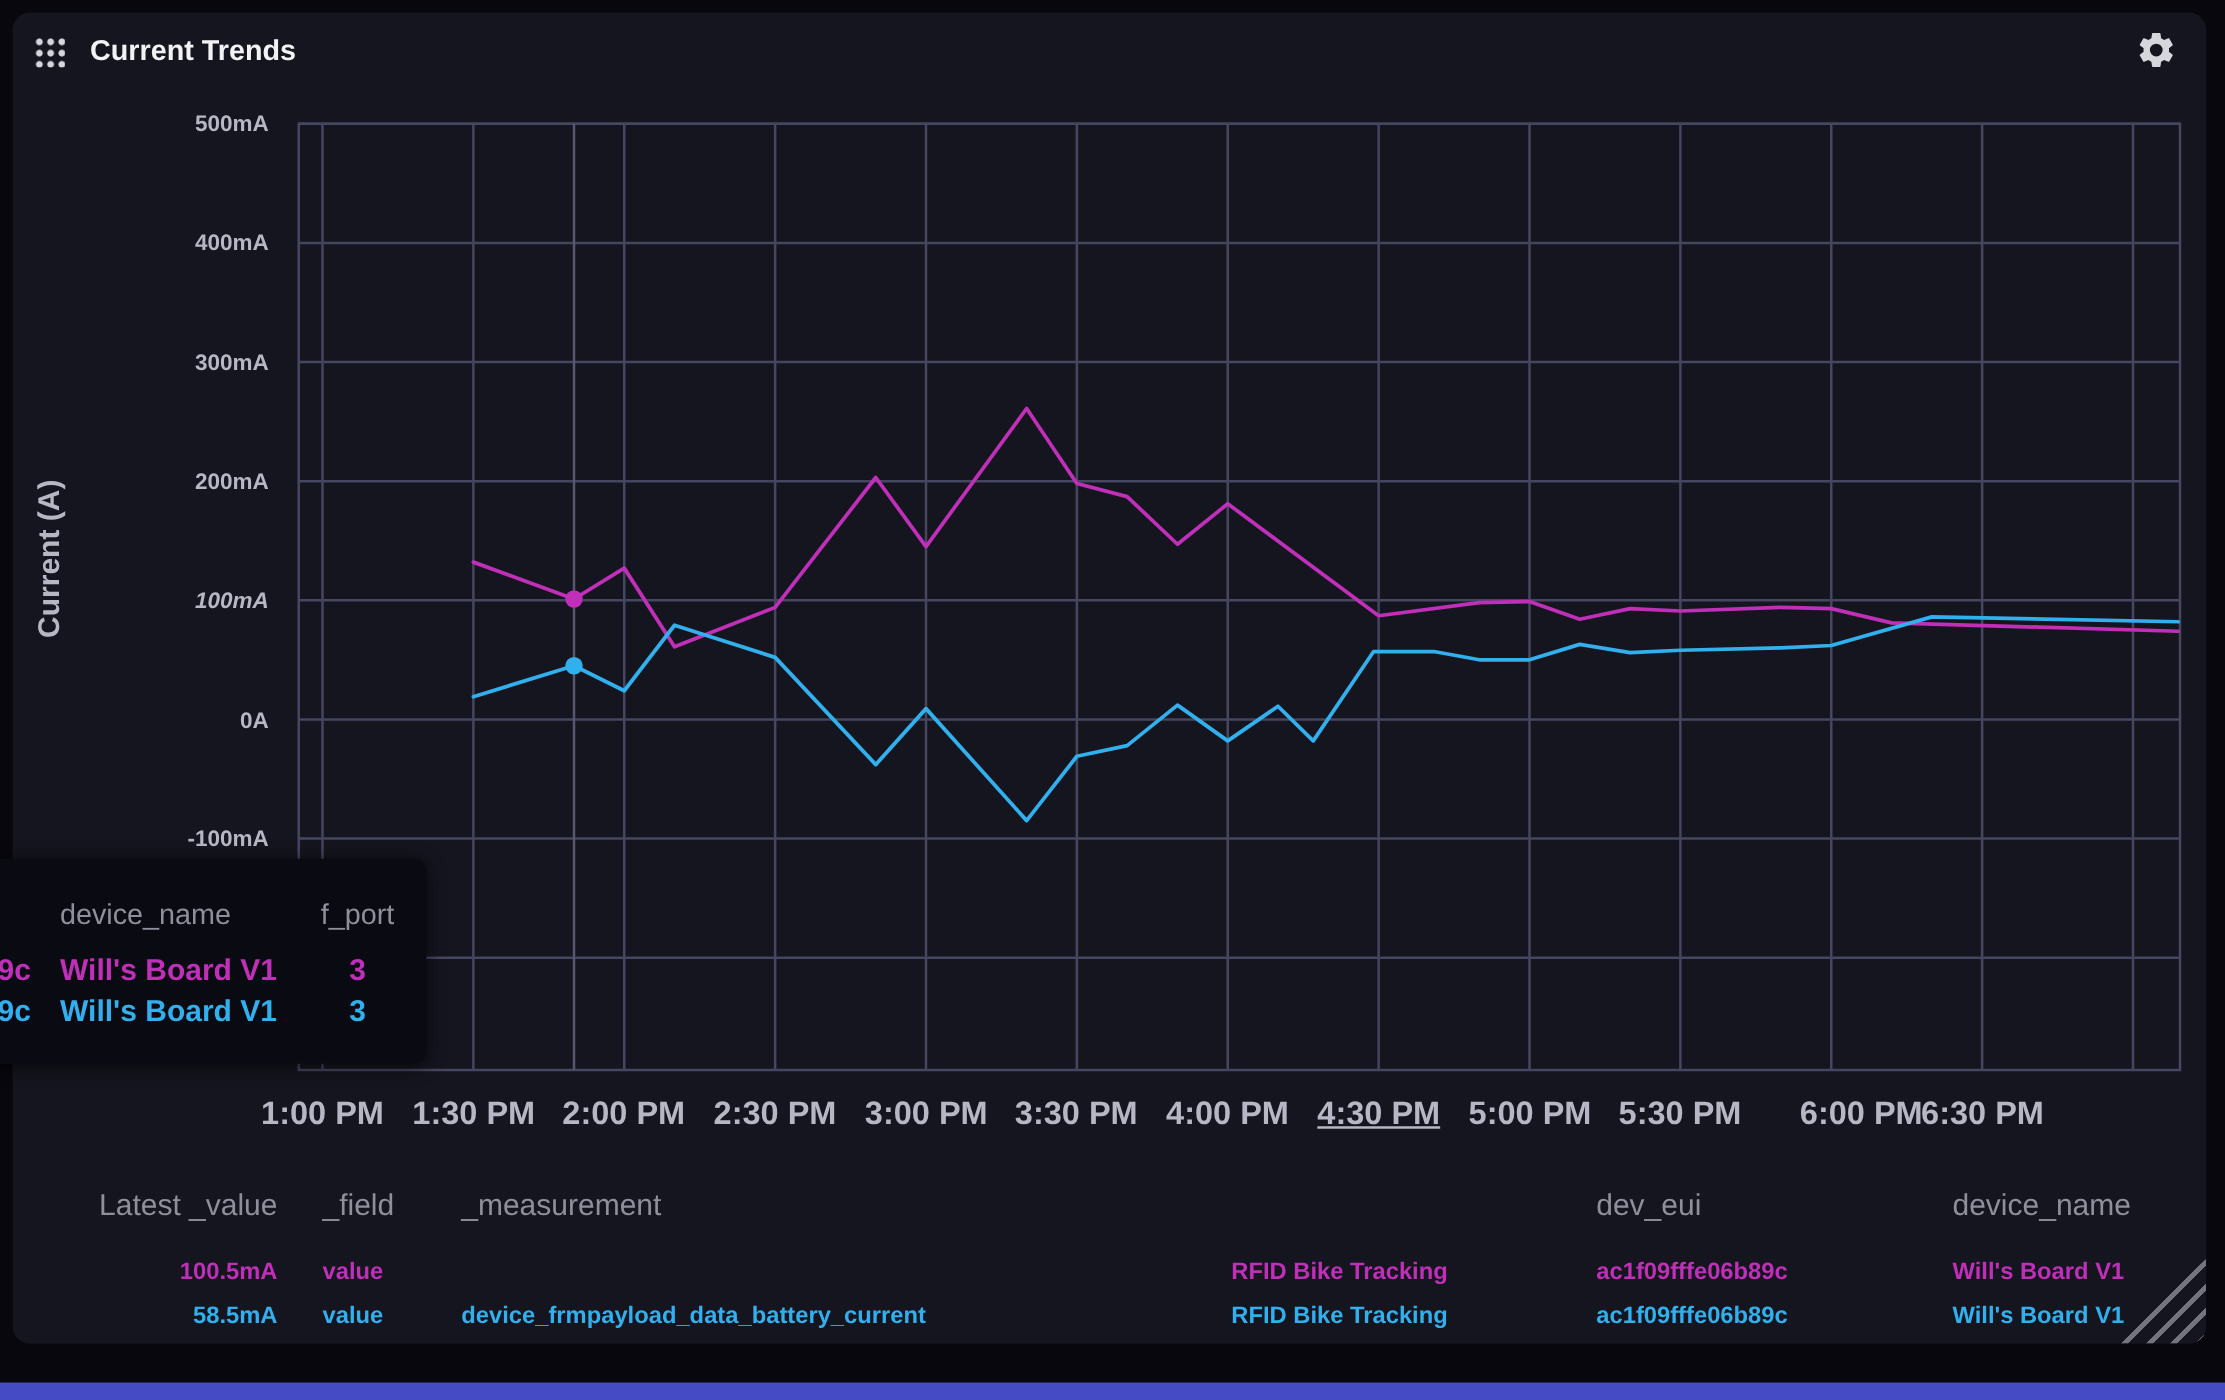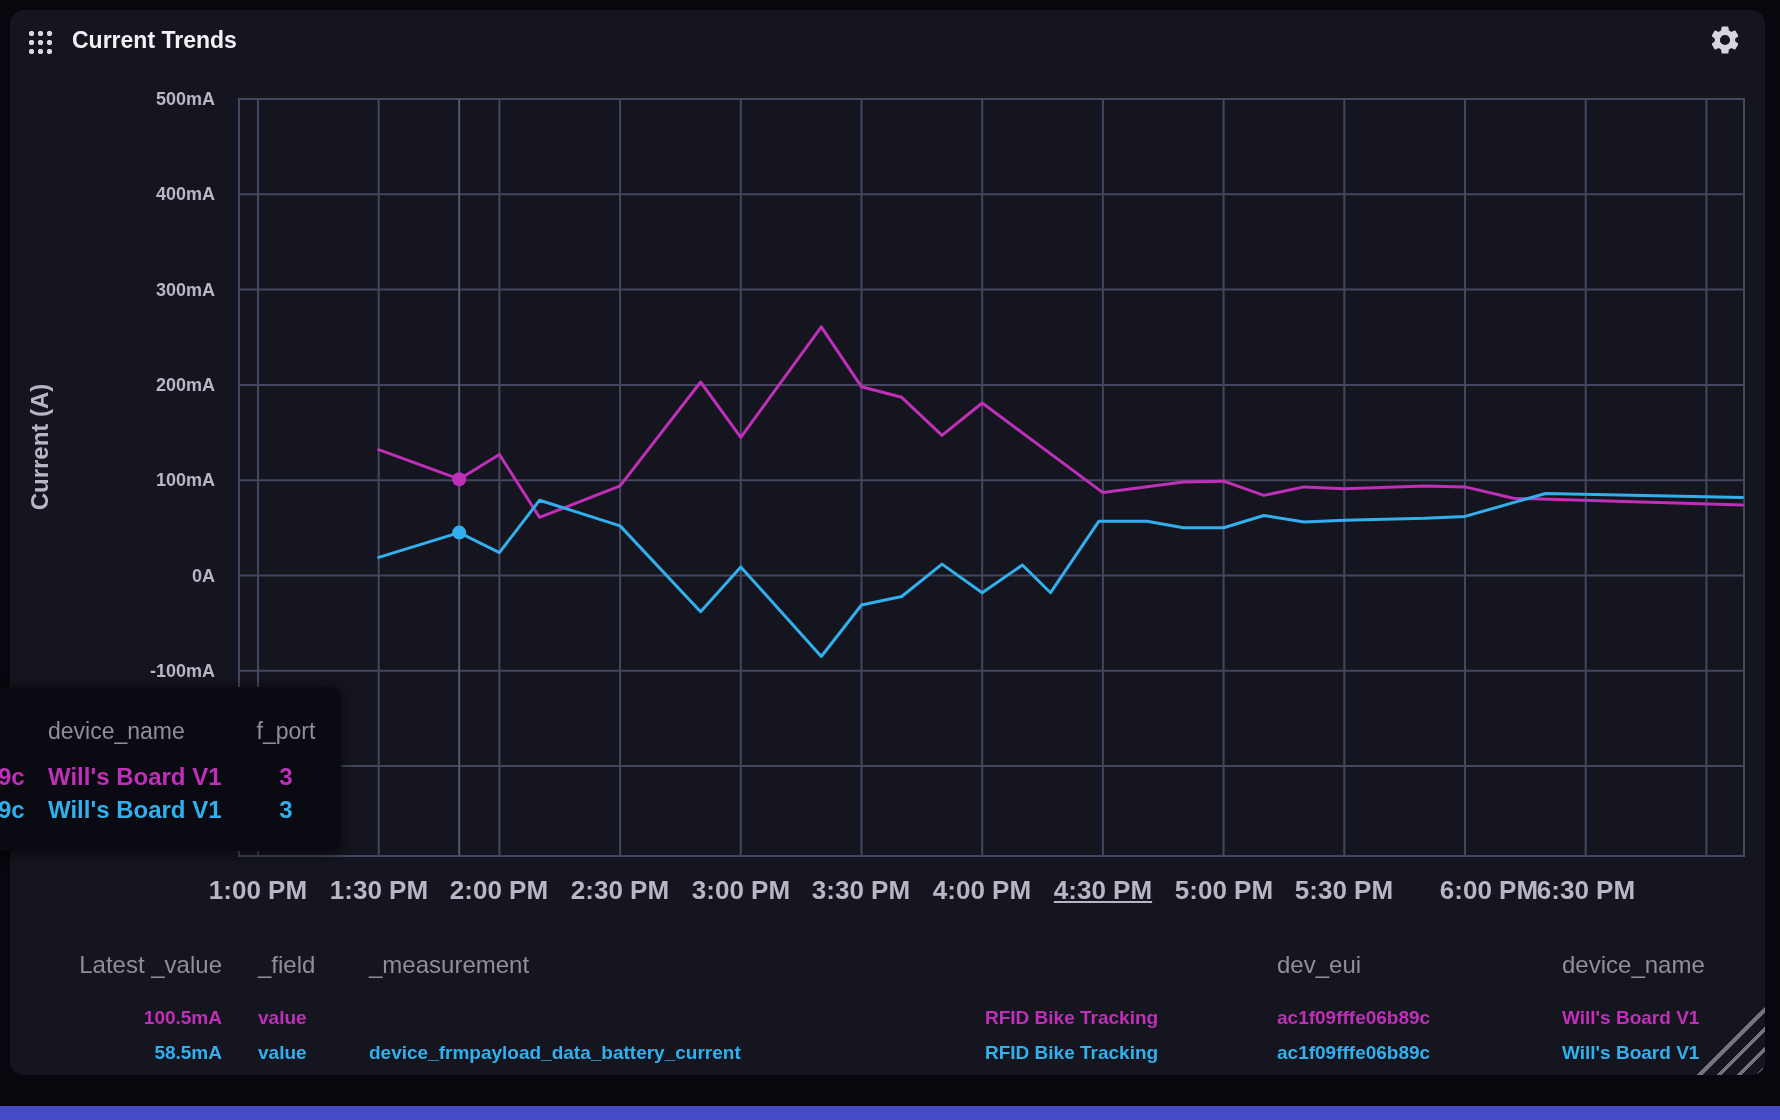--- a/index.html
+++ b/index.html
@@ -121,21 +121,21 @@
         <div class="xlab" style="left: 1269px;">5:30 PM</div>
         <div class="xlab" style="left: 1414px;">6:00 PM</div>
         <div class="xlab" style="left: 1511px;">6:30 PM</div>
         <div class="xlab" style="left: 1594px; margin-top: 48px;">7:00 PM</div>
       </div>
     <div id="ylabels">
         <div class="ylab" style="top: 83px;">500mA</div>
         <div class="ylab" style="top: 178px;">400mA</div>
         <div class="ylab" style="top: 274px;">300mA</div>
         <div class="ylab" style="top: 369px;">200mA</div>
-        <div class="ylab" style="top: 464px;">100mA</div>
+        <div class="ylab" style="top: 464px; font-style: italic;">100mA</div>
         <div class="ylab" style="top: 560px;">0A</div>
         <div class="ylab" style="top: 655px;">-100mA</div>
       </div>
 
     <div class="cell hdr lg-head c0">Latest _value</div>
     <div class="cell hdr lg-head c1">_field</div>
     <div class="cell hdr lg-head c2">_measurement</div>
     <div class="cell hdr lg-head c4">dev_eui</div>
     <div class="cell hdr lg-head c5">device_name</div>
 

